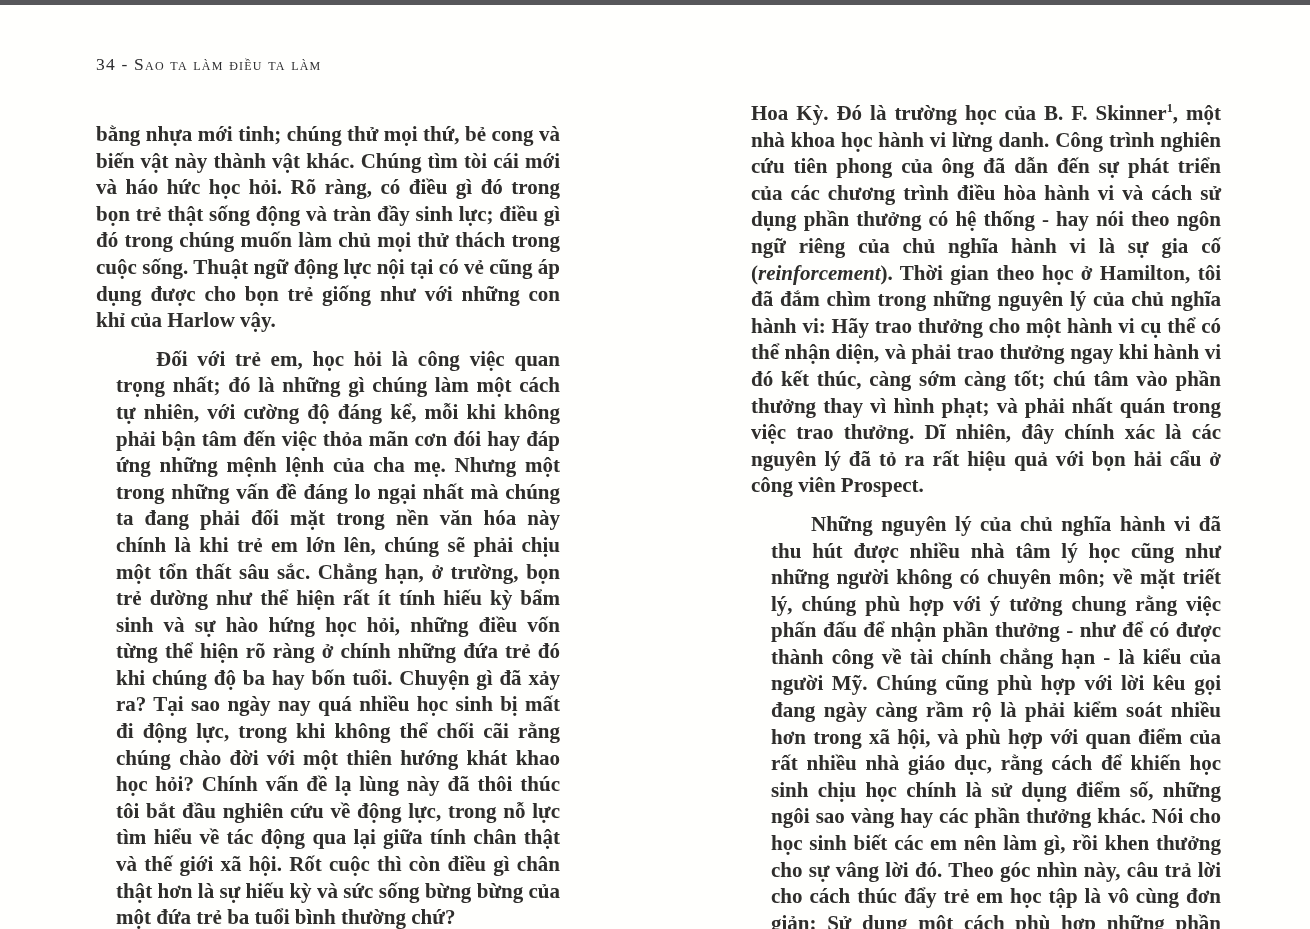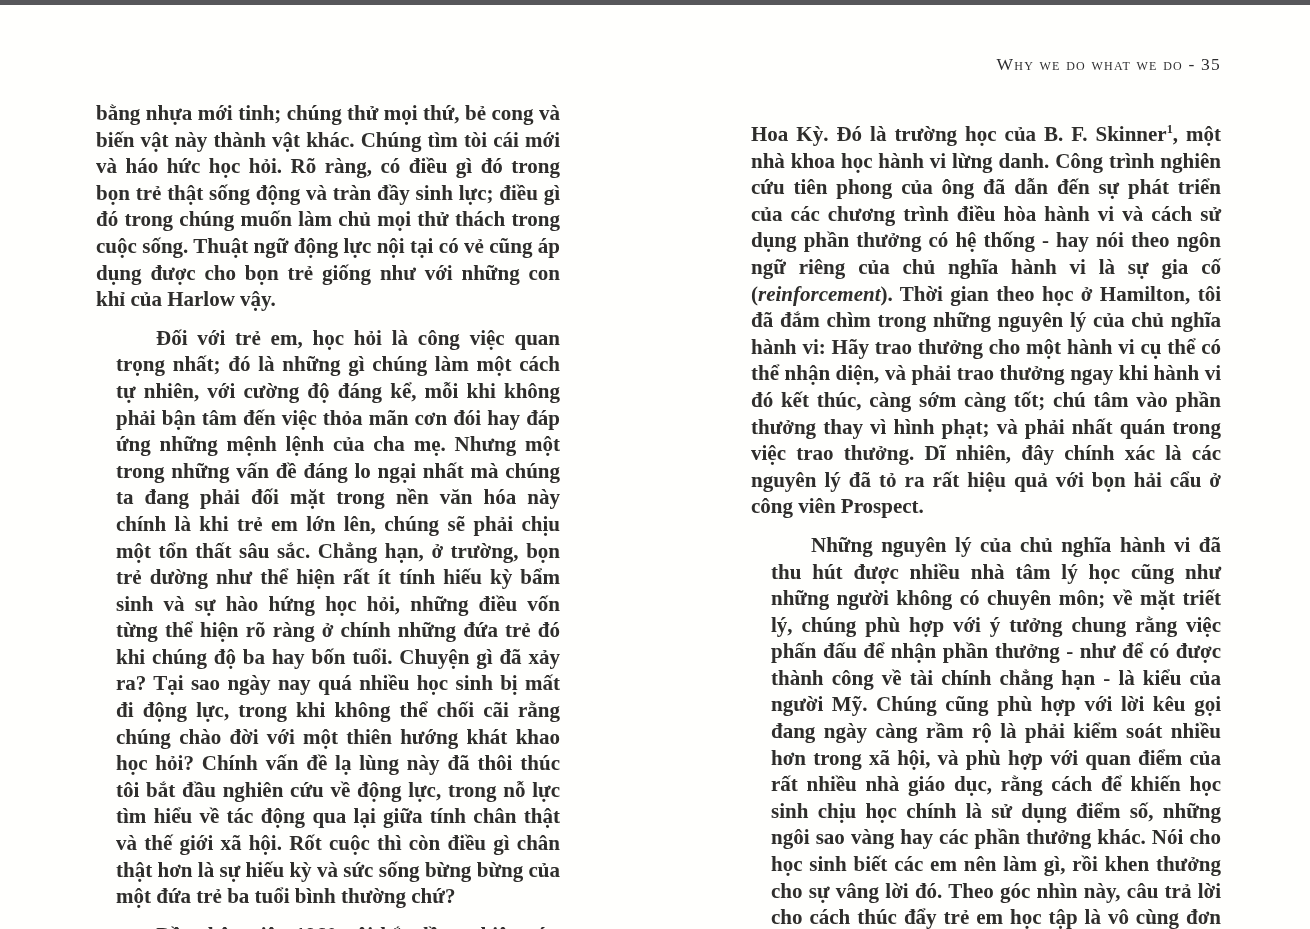--- a/index.html
+++ b/index.html
@@ -47,29 +47,29 @@
   }
 </style>
 </head>
 <body>
 
 <div class="canvas">
 
   <div class="scan-edge-top"></div>
 
   <div class="page page-left">
+    <div class="running-head">34 - Sao ta làm điều ta làm</div>
     <div class="body-text">
       <p class="noindent">bằng nhựa mới tinh; chúng thử mọi thứ, bẻ cong và biến vật này thành vật khác. Chúng tìm tòi cái mới và háo hức học hỏi. Rõ ràng, có điều gì đó trong bọn trẻ thật sống động và tràn đầy sinh lực; điều gì đó trong chúng muốn làm chủ mọi thử thách trong cuộc sống. Thuật ngữ động lực nội tại có vẻ cũng áp dụng được cho bọn trẻ giống như với những con khỉ của Harlow vậy.</p>
       <p class="indent">Đối với trẻ em, học hỏi là công việc quan trọng nhất; đó là những gì chúng làm một cách tự nhiên, với cường độ đáng kể, mỗi khi không phải bận tâm đến việc thỏa mãn cơn đói hay đáp ứng những mệnh lệnh của cha mẹ. Nhưng một trong những vấn đề đáng lo ngại nhất mà chúng ta đang phải đối mặt trong nền văn hóa này chính là khi trẻ em lớn lên, chúng sẽ phải chịu một tổn thất sâu sắc. Chẳng hạn, ở trường, bọn trẻ dường như thể hiện rất ít tính hiếu kỳ bẩm sinh và sự hào hứng học hỏi, những điều vốn từng thể hiện rõ ràng ở chính những đứa trẻ đó khi chúng độ ba hay bốn tuổi. Chuyện gì đã xảy ra? Tại sao ngày nay quá nhiều học sinh bị mất đi động lực, trong khi không thể chối cãi rằng chúng chào đời với một thiên hướng khát khao học hỏi? Chính vấn đề lạ lùng này đã thôi thúc tôi bắt đầu nghiên cứu về động lực, trong nỗ lực tìm hiểu về tác động qua lại giữa tính chân thật và thế giới xã hội. Rốt cuộc thì còn điều gì chân thật hơn là sự hiếu kỳ và sức sống bừng bừng của một đứa trẻ ba tuổi bình thường chứ?</p>
       <p class="indent">Đầu thập niên 1960, tôi bắt đầu nghiên cứu tâm lý học khi đang là sinh viên năm cuối ở Đại học Hamilton, New York,</p>
     </div>
   </div>
 
   <div class="page page-right">
-    <div class="running-head">Why we do what we do - 35</div>
     <div class="body-text">
       <p class="noindent"><span>Hoa Kỳ. Đó là trường học của B. F. Skinner</span><sup>1</sup><span>, một nhà khoa học hành vi lừng danh. Công trình nghiên cứu tiên phong của ông đã dẫn đến sự phát triển của các chương trình điều hòa hành vi và cách sử dụng phần thưởng có hệ thống - hay nói theo ngôn ngữ riêng của chủ nghĩa hành vi là sự gia cố (</span><span class="italic">reinforcement</span><span>). Thời gian theo học ở Hamilton, tôi đã đắm chìm trong những nguyên lý của chủ nghĩa hành vi: Hãy trao thưởng cho một hành vi cụ thể có thể nhận diện, và phải trao thưởng ngay khi hành vi đó kết thúc, càng sớm càng tốt; chú tâm vào phần thưởng thay vì hình phạt; và phải nhất quán trong việc trao thưởng. Dĩ nhiên, đây chính xác là các nguyên lý đã tỏ ra rất hiệu quả với bọn hải cẩu ở công viên Prospect.</span></p>
       <p class="indent">Những nguyên lý của chủ nghĩa hành vi đã thu hút được nhiều nhà tâm lý học cũng như những người không có chuyên môn; về mặt triết lý, chúng phù hợp với ý tưởng chung rằng việc phấn đấu để nhận phần thưởng - như để có được thành công về tài chính chẳng hạn - là kiểu của người Mỹ. Chúng cũng phù hợp với lời kêu gọi đang ngày càng rầm rộ là phải kiểm soát nhiều hơn trong xã hội, và phù hợp với quan điểm của rất nhiều nhà giáo dục, rằng cách để khiến học sinh chịu học chính là sử dụng điểm số, những ngôi sao vàng hay các phần thưởng khác. Nói cho học sinh biết các em nên làm gì, rồi khen thưởng cho sự vâng lời đó. Theo góc nhìn này, câu trả lời cho cách thúc đẩy trẻ em học tập là vô cùng đơn giản: Sử dụng một cách phù hợp những phần thưởng bất ngờ.</p>
       <div class="footnote">
         <div class="footnote-rule"></div>
 
       </div>
     </div>
   </div>
 

